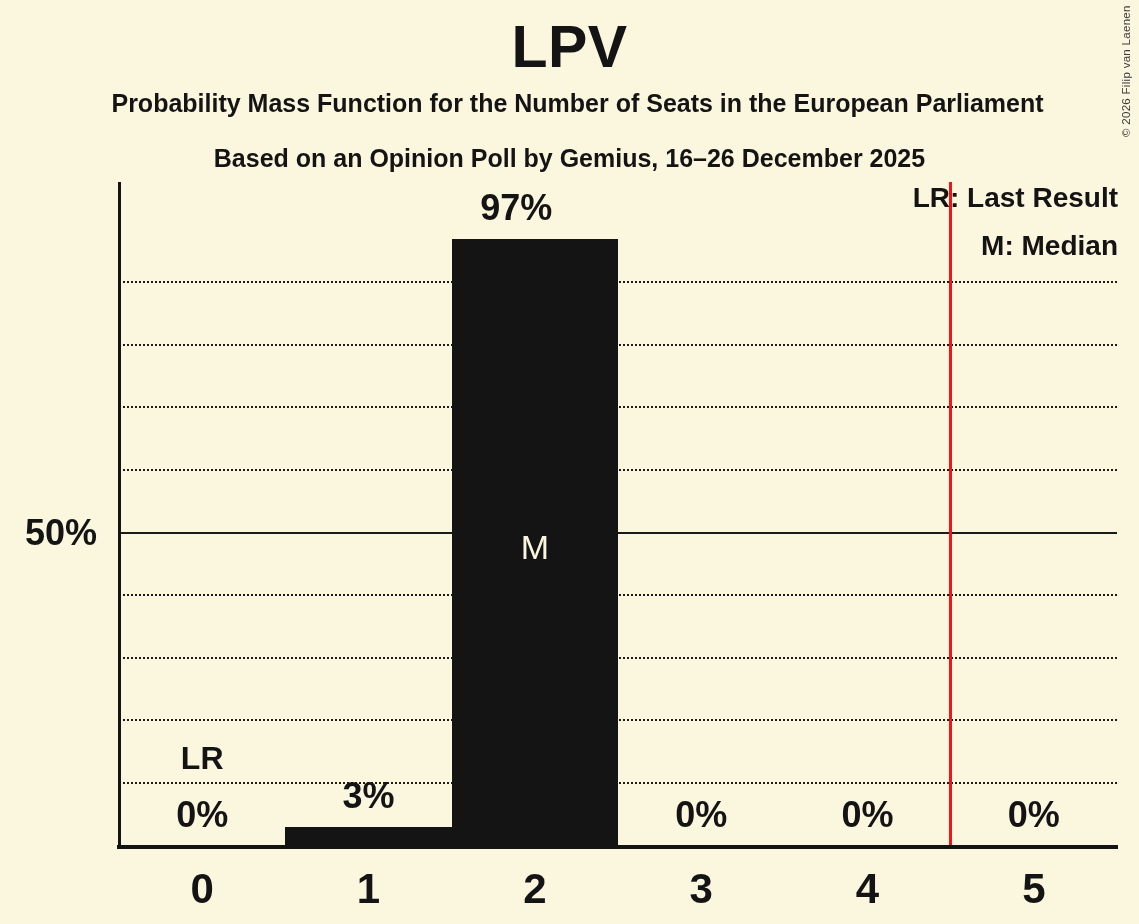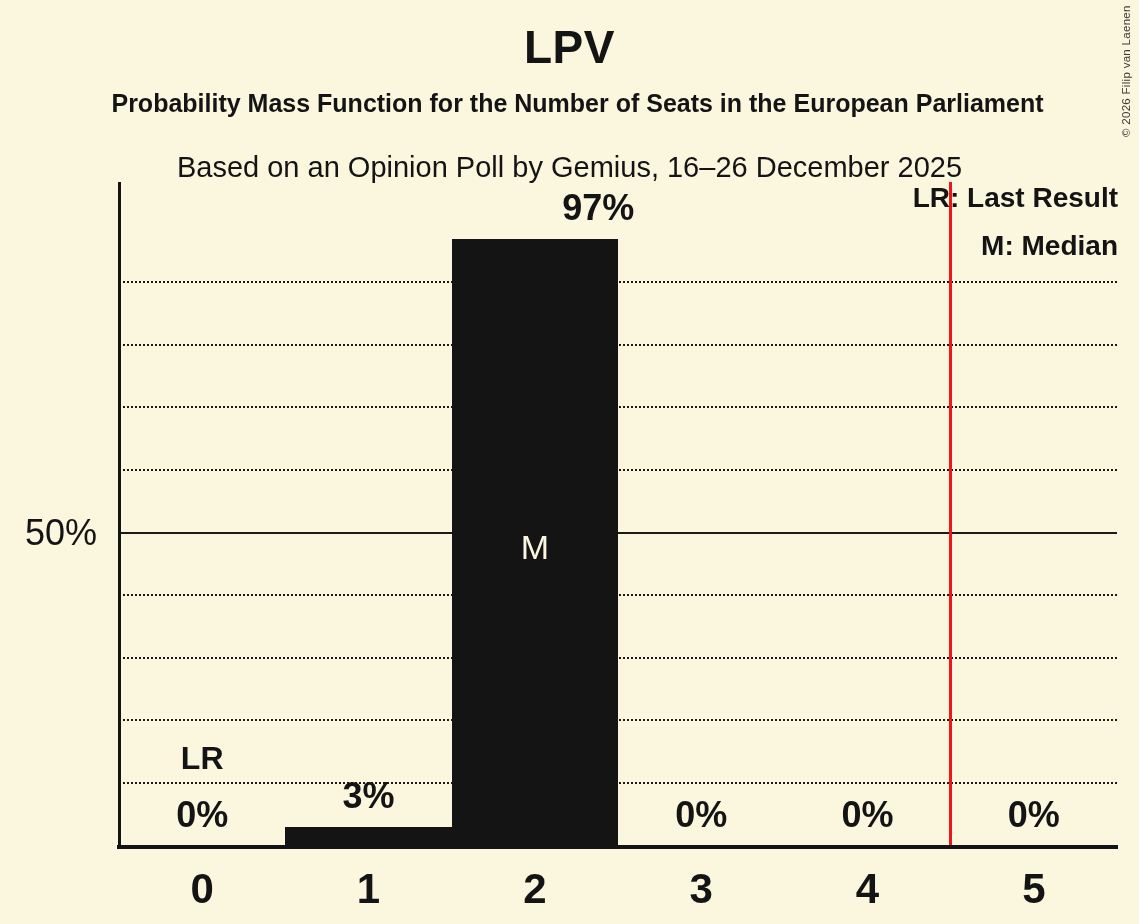--- a/index.html
+++ b/index.html
@@ -6,32 +6,32 @@
   #canvas{
     position:relative;
     width:1139px;height:924px;
     font-family:"Liberation Sans", sans-serif;
     color:#141414;
     overflow:hidden;
   }
   .abs{position:absolute;}
   .chart-title{
     left:0;top:19px;width:1139px;
-    font-size:46px;font-weight:bold;line-height:56px;
+    font-size:59px;font-weight:bold;line-height:56px;
     text-align:center;letter-spacing:0.5px;
   }
   .chart-subtitle{
     left:0;top:87px;width:1139px;
     font-size:25px;font-weight:bold;line-height:32px;
     text-align:center;
     padding-left:8px;
   }
   .chart-pollline{
-    left:0;top:151px;width:1139px;
-    font-size:29px;font-weight:normal;line-height:32px;
+    left:0;top:142px;width:1139px;
+    font-size:25px;font-weight:bold;line-height:32px;
     text-align:center;
   }
   .legend-line{
     right:21px;
     font-size:28px;font-weight:bold;line-height:34px;
     text-align:right;
   }
   #legend-lr{top:181px;}
   #legend-m{top:229px;}
   .copyright{
@@ -41,21 +41,21 @@
     letter-spacing:0.3px;
   }
   .y-axis-line{
     left:117.5px;top:182px;width:3px;height:666px;background:#141414;
   }
   .x-axis-line{
     left:117px;top:845px;width:1001px;height:3.5px;background:#141414;
   }
   .ylabel-50{
     left:0;top:511px;width:97px;
-    font-size:36px;font-weight:normal;line-height:44px;
+    font-size:36px;font-weight:bold;line-height:44px;
     text-align:right;
   }
   .gridline{height:0;}
   .bar{}
   .bar-value-label{
     font-size:36px;font-weight:bold;line-height:44px;text-align:center;
   }
   .marker-label{
     font-size:32px;font-weight:bold;line-height:44px;text-align:center;
   }
@@ -96,21 +96,21 @@
       <div class="abs bar" style="left: 451.667px; top: 238.78px; width: 166.333px; height: 607.22px; background: rgb(20, 20, 20);"></div>
       <div class="abs" style="left: 949.167px; top: 182px; width: 3px; height: 664px; background: rgb(240, 20, 27);"></div>
     </div>
 
   <div class="abs y-axis-line"></div>
   <div class="abs x-axis-line"></div>
 
   <div id="label-layer" class="abs" style="left:0;top:0;width:1139px;height:924px;">
       <div class="abs bar-value-label" style="left: 119px; top: 793px; width: 166.333px;">0%</div>
       <div class="abs bar-value-label" style="left: 285.333px; top: 774.22px; width: 166.333px;">3%</div>
-      <div class="abs bar-value-label" style="left: 468px; top: 185.78px; width: 166.333px; text-align: right;">97%</div>
+      <div class="abs bar-value-label" style="left: 433px; top: 185.78px; width: 166.333px;">97%</div>
       <div class="abs bar-value-label" style="left: 618px; top: 793px; width: 166.333px;">0%</div>
       <div class="abs bar-value-label" style="left: 784.333px; top: 793px; width: 166.333px;">0%</div>
       <div class="abs bar-value-label" style="left: 950.667px; top: 793px; width: 166.333px;">0%</div>
       <div class="abs marker-label" style="left: 119px; top: 736px; width: 166.333px;">LR</div>
       <div class="abs median-label" style="left: 451.667px; top: 528.39px; width: 166.333px; color: rgb(251, 246, 222);">M</div>
       <div class="abs x-tick-label" style="left: 119px; top: 867px; width: 166.333px;">0</div>
       <div class="abs x-tick-label" style="left: 285.333px; top: 867px; width: 166.333px;">1</div>
       <div class="abs x-tick-label" style="left: 451.667px; top: 867px; width: 166.333px;">2</div>
       <div class="abs x-tick-label" style="left: 618px; top: 867px; width: 166.333px;">3</div>
       <div class="abs x-tick-label" style="left: 784.333px; top: 867px; width: 166.333px;">4</div>

